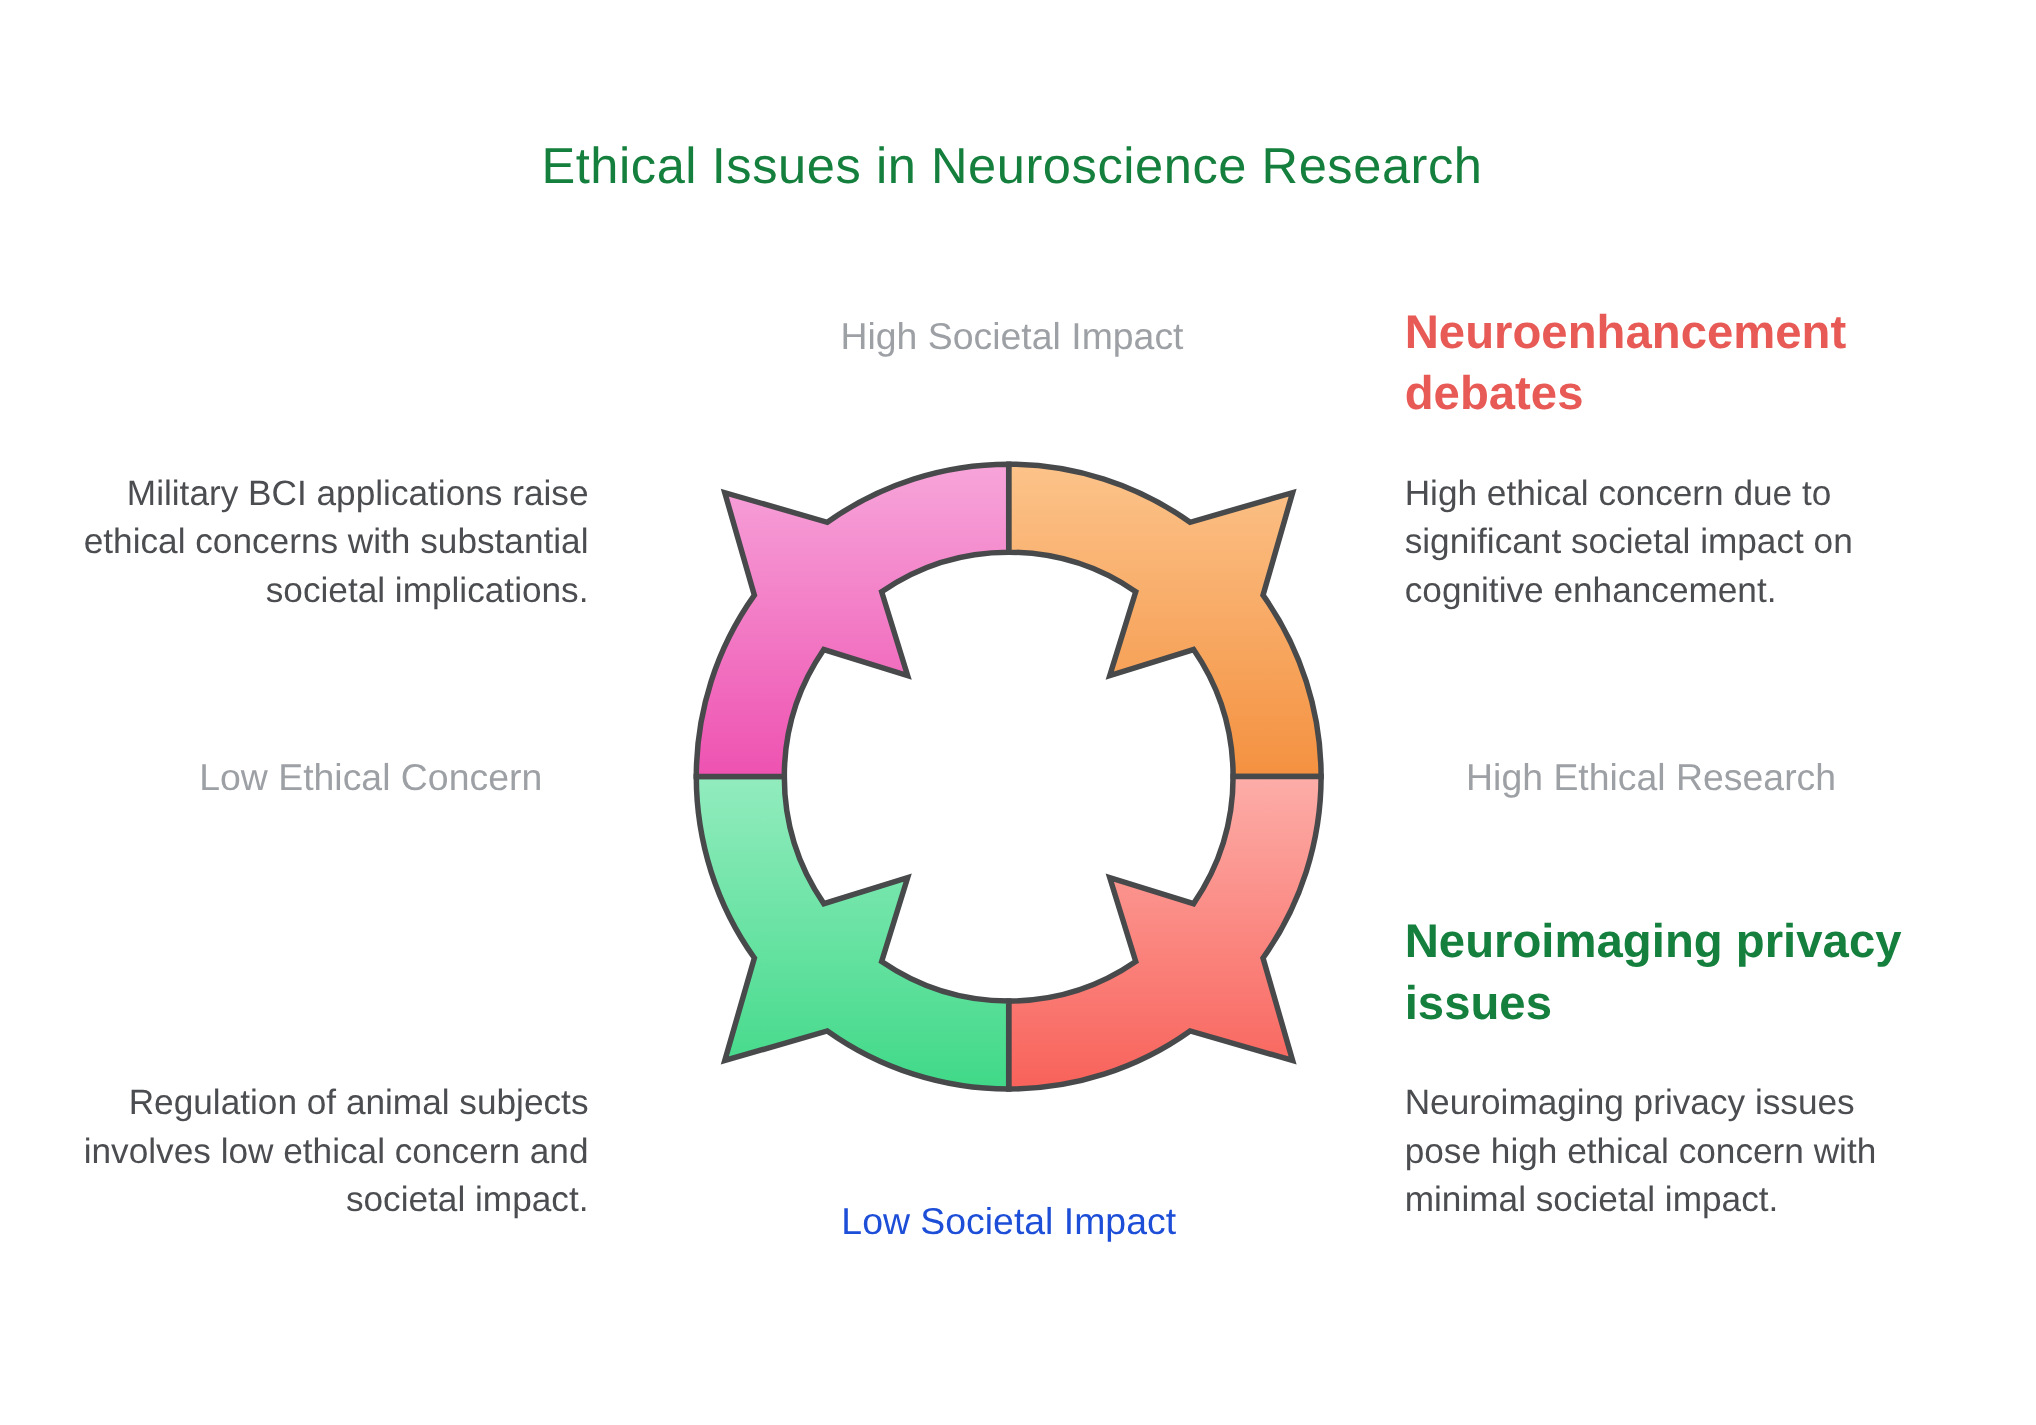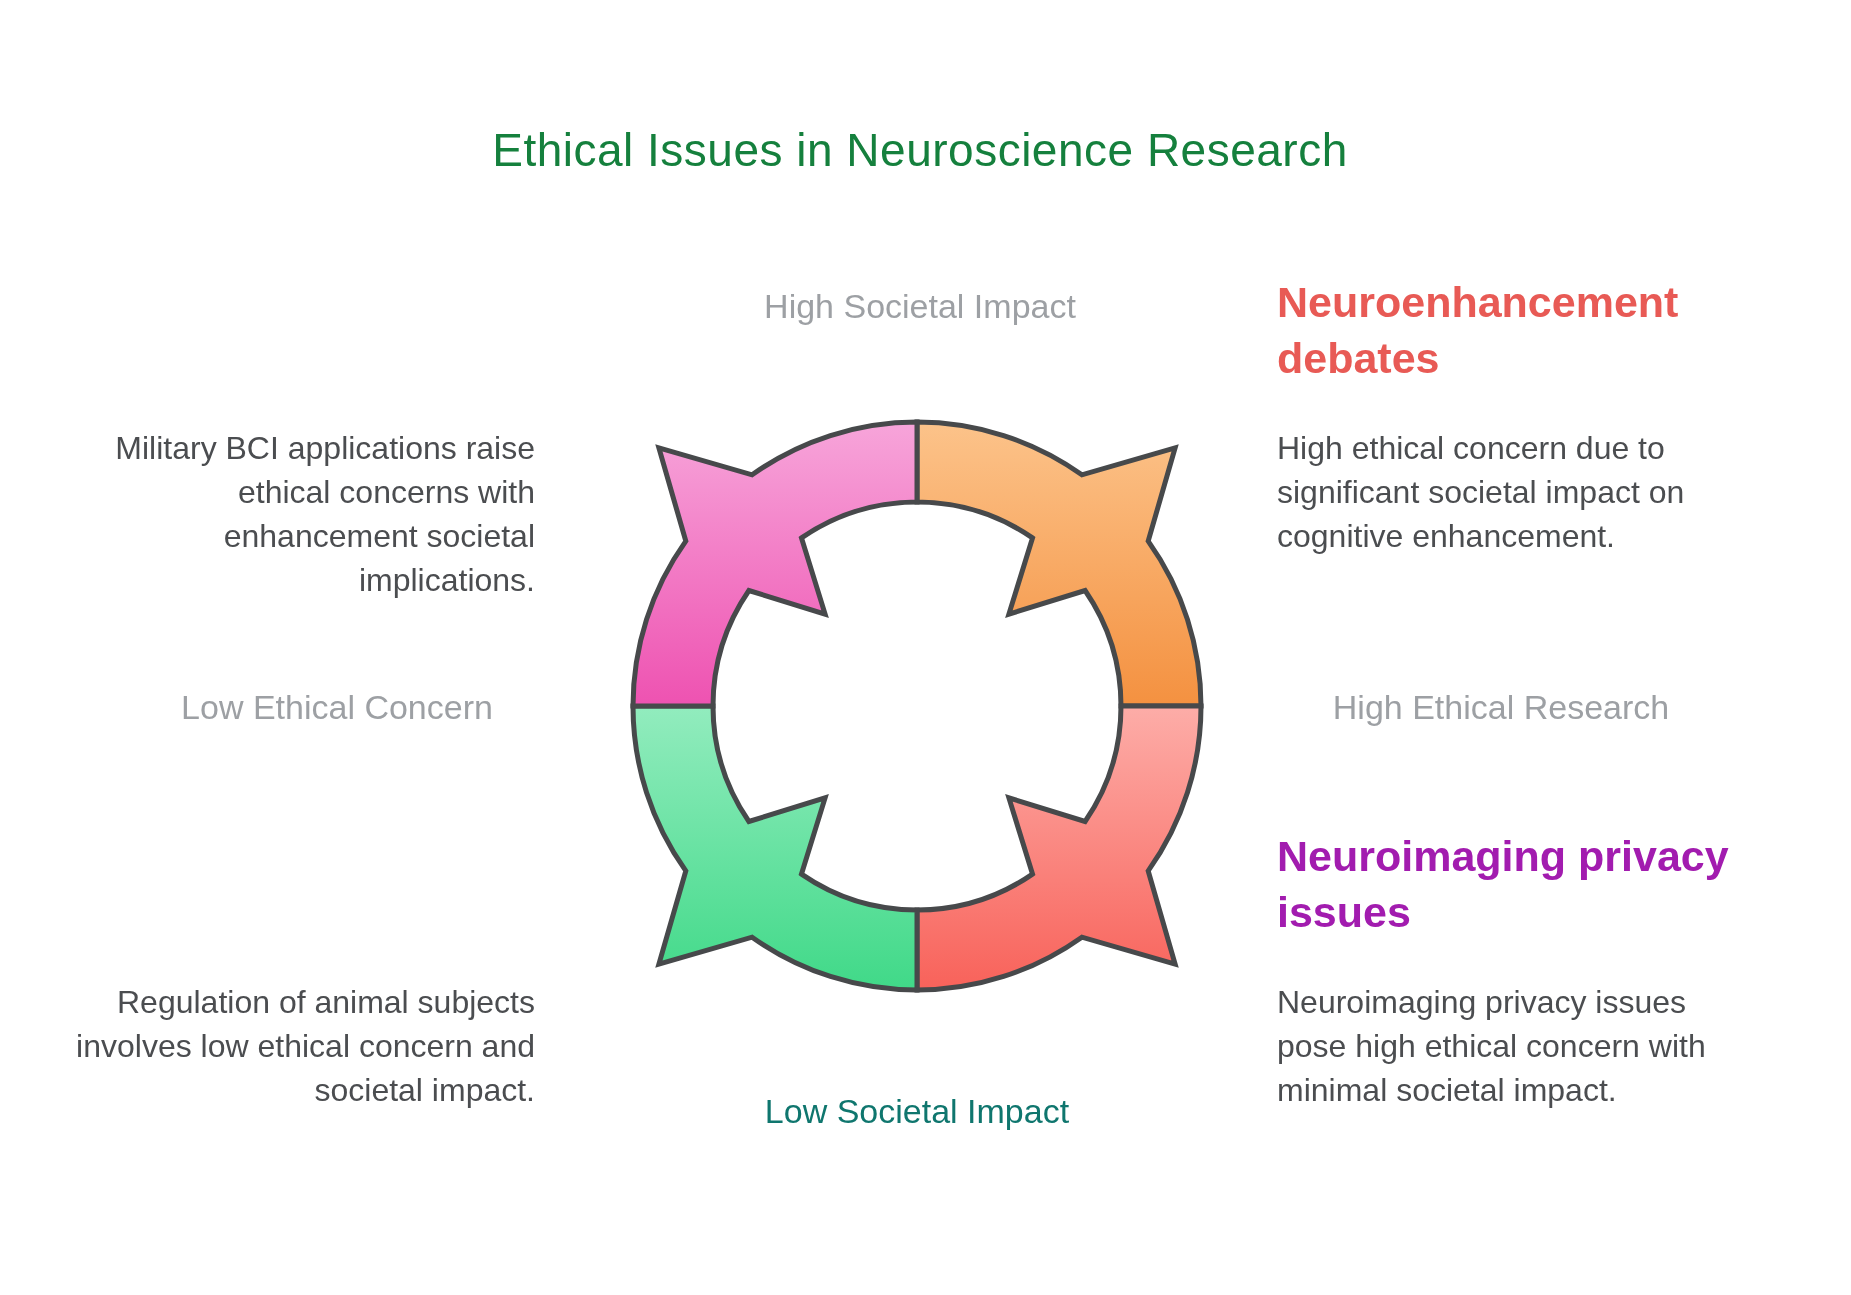--- a/index.html
+++ b/index.html
@@ -73,25 +73,25 @@
       </defs>
       <path d="M 917.0 502.0 L 917.0 422.0 A 284 284 0 0 1 1081.9 474.8 L 1175.1 447.9 L 1148.2 541.1 A 284 284 0 0 1 1201.0 706.0 L 1121.0 706.0 A 204 204 0 0 0 1085.1 590.5 L 1008.9 614.1 L 1032.5 537.9 A 204 204 0 0 0 917.0 502.0 Z" fill="url(#grad0)" stroke="#47494b" stroke-width="5" stroke-linejoin="miter"></path>
       <path d="M 1121.0 706.0 L 1201.0 706.0 A 284 284 0 0 1 1148.2 870.9 L 1175.1 964.1 L 1081.9 937.2 A 284 284 0 0 1 917.0 990.0 L 917.0 910.0 A 204 204 0 0 0 1032.5 874.1 L 1008.9 797.9 L 1085.1 821.5 A 204 204 0 0 0 1121.0 706.0 Z" fill="url(#grad1)" stroke="#47494b" stroke-width="5" stroke-linejoin="miter"></path>
       <path d="M 917.0 910.0 L 917.0 990.0 A 284 284 0 0 1 752.1 937.2 L 658.9 964.1 L 685.8 870.9 A 284 284 0 0 1 633.0 706.0 L 713.0 706.0 A 204 204 0 0 0 748.9 821.5 L 825.1 797.9 L 801.5 874.1 A 204 204 0 0 0 917.0 910.0 Z" fill="url(#grad2)" stroke="#47494b" stroke-width="5" stroke-linejoin="miter"></path>
       <path d="M 713.0 706.0 L 633.0 706.0 A 284 284 0 0 1 685.8 541.1 L 658.9 447.9 L 752.1 474.8 A 284 284 0 0 1 917.0 422.0 L 917.0 502.0 A 204 204 0 0 0 801.5 537.9 L 825.1 614.1 L 748.9 590.5 A 204 204 0 0 0 713.0 706.0 Z" fill="url(#grad3)" stroke="#47494b" stroke-width="5" stroke-linejoin="miter"></path>
     </svg>
 
   <div class="axis-label axis-left" style="color: rgb(157, 160, 164);">Low Ethical Concern</div>
   <div class="axis-label axis-top" style="color: rgb(157, 160, 164);">High Societal Impact</div>
   <div class="axis-label axis-right" style="color: rgb(157, 160, 164);">High Ethical Research</div>
-  <div class="axis-label axis-bottom" style="color: #0f766e;">Low Societal Impact</div>
+  <div class="axis-label axis-bottom" style="color: #1d4ed8;">Low Societal Impact</div>
 
-  <div class="card-desc align-right d-tl" style="color: rgb(75, 77, 80);">Military BCI applications raise ethical concerns with enhancement societal implications.</div>
+  <div class="card-desc align-right d-tl" style="color: rgb(75, 77, 80);">Military BCI applications raise ethical concerns with substantial societal implications.</div>
 
   <div class="card-heading align-left h-tr" style="color: rgb(232, 90, 85);">Neuroenhancement debates</div>
   <div class="card-desc align-left d-tr" style="color: rgb(75, 77, 80);">High ethical concern due to significant societal impact on cognitive enhancement.</div>
 
   <div class="card-desc align-right d-bl" style="color: rgb(75, 77, 80);">Regulation of animal subjects involves low ethical concern and societal impact.</div>
 
-  <div class="card-heading align-left h-br" style="color: #a21caf;">Neuroimaging privacy issues</div>
+  <div class="card-heading align-left h-br" style="color: #15803d;">Neuroimaging privacy issues</div>
   <div class="card-desc align-left d-br" style="color: rgb(75, 77, 80);">Neuroimaging privacy issues pose high ethical concern with minimal societal impact.</div>
 
 </div>
 
 </body></html>

